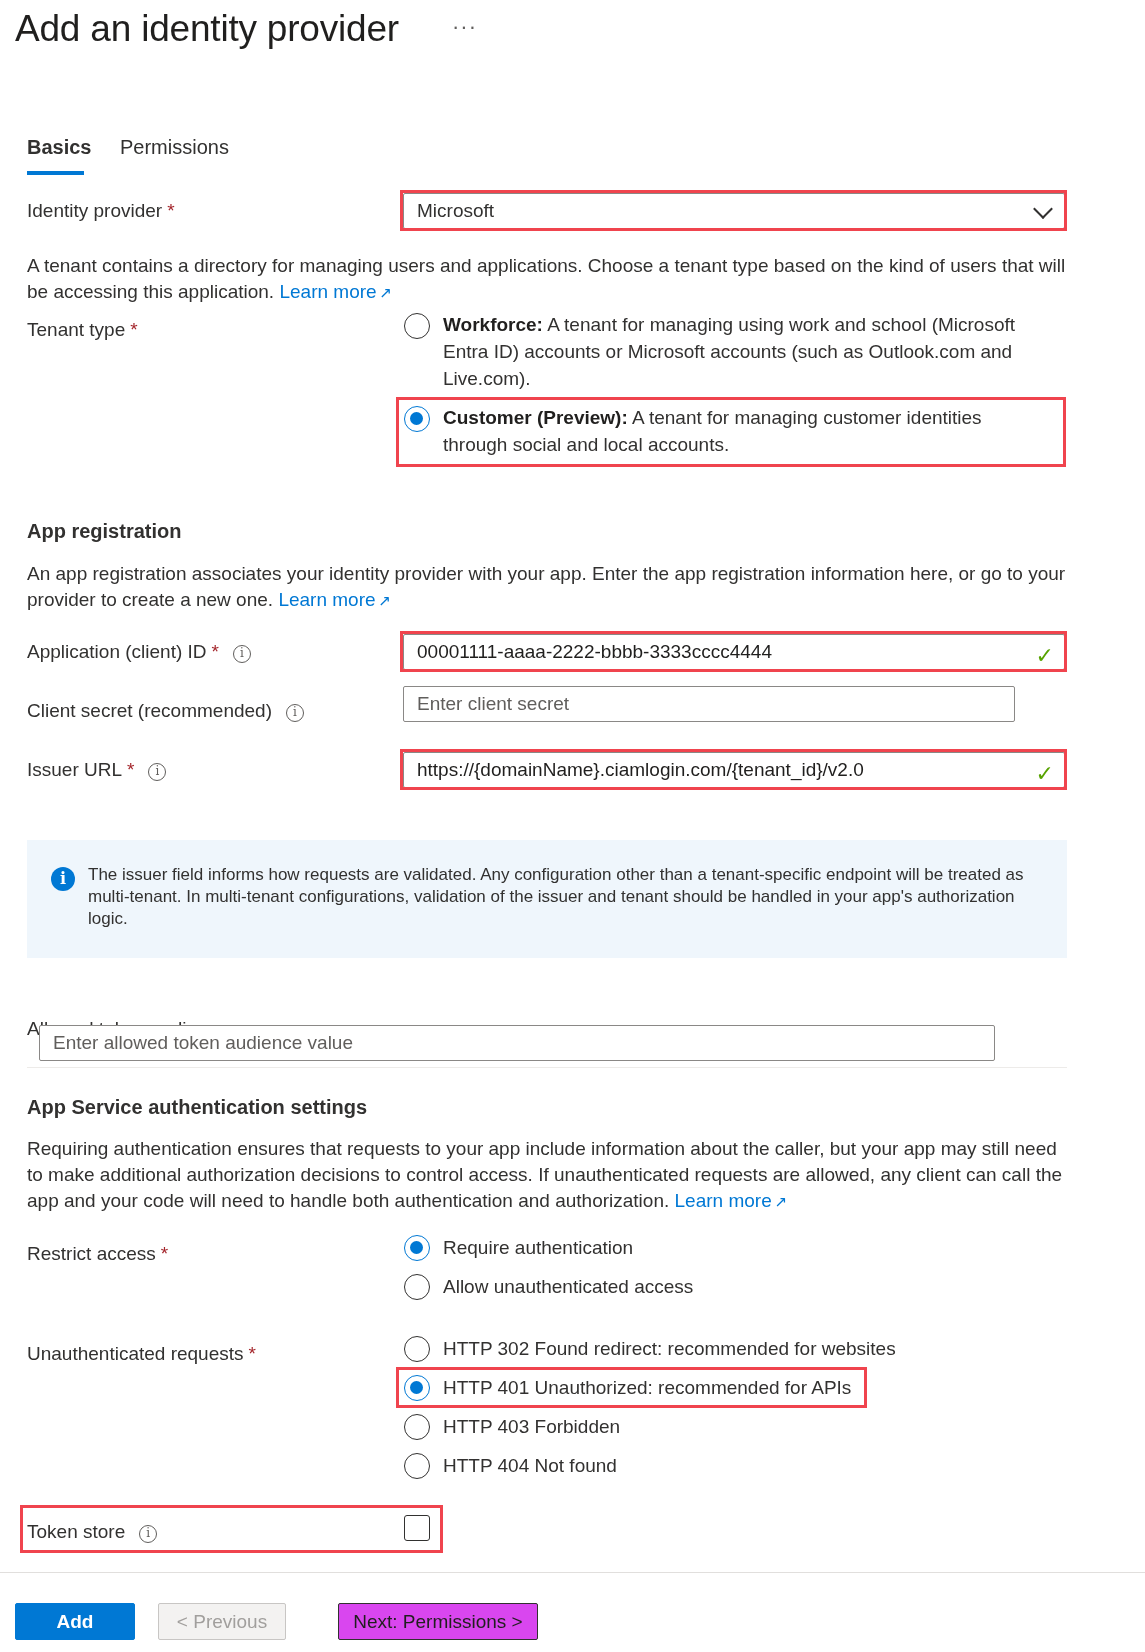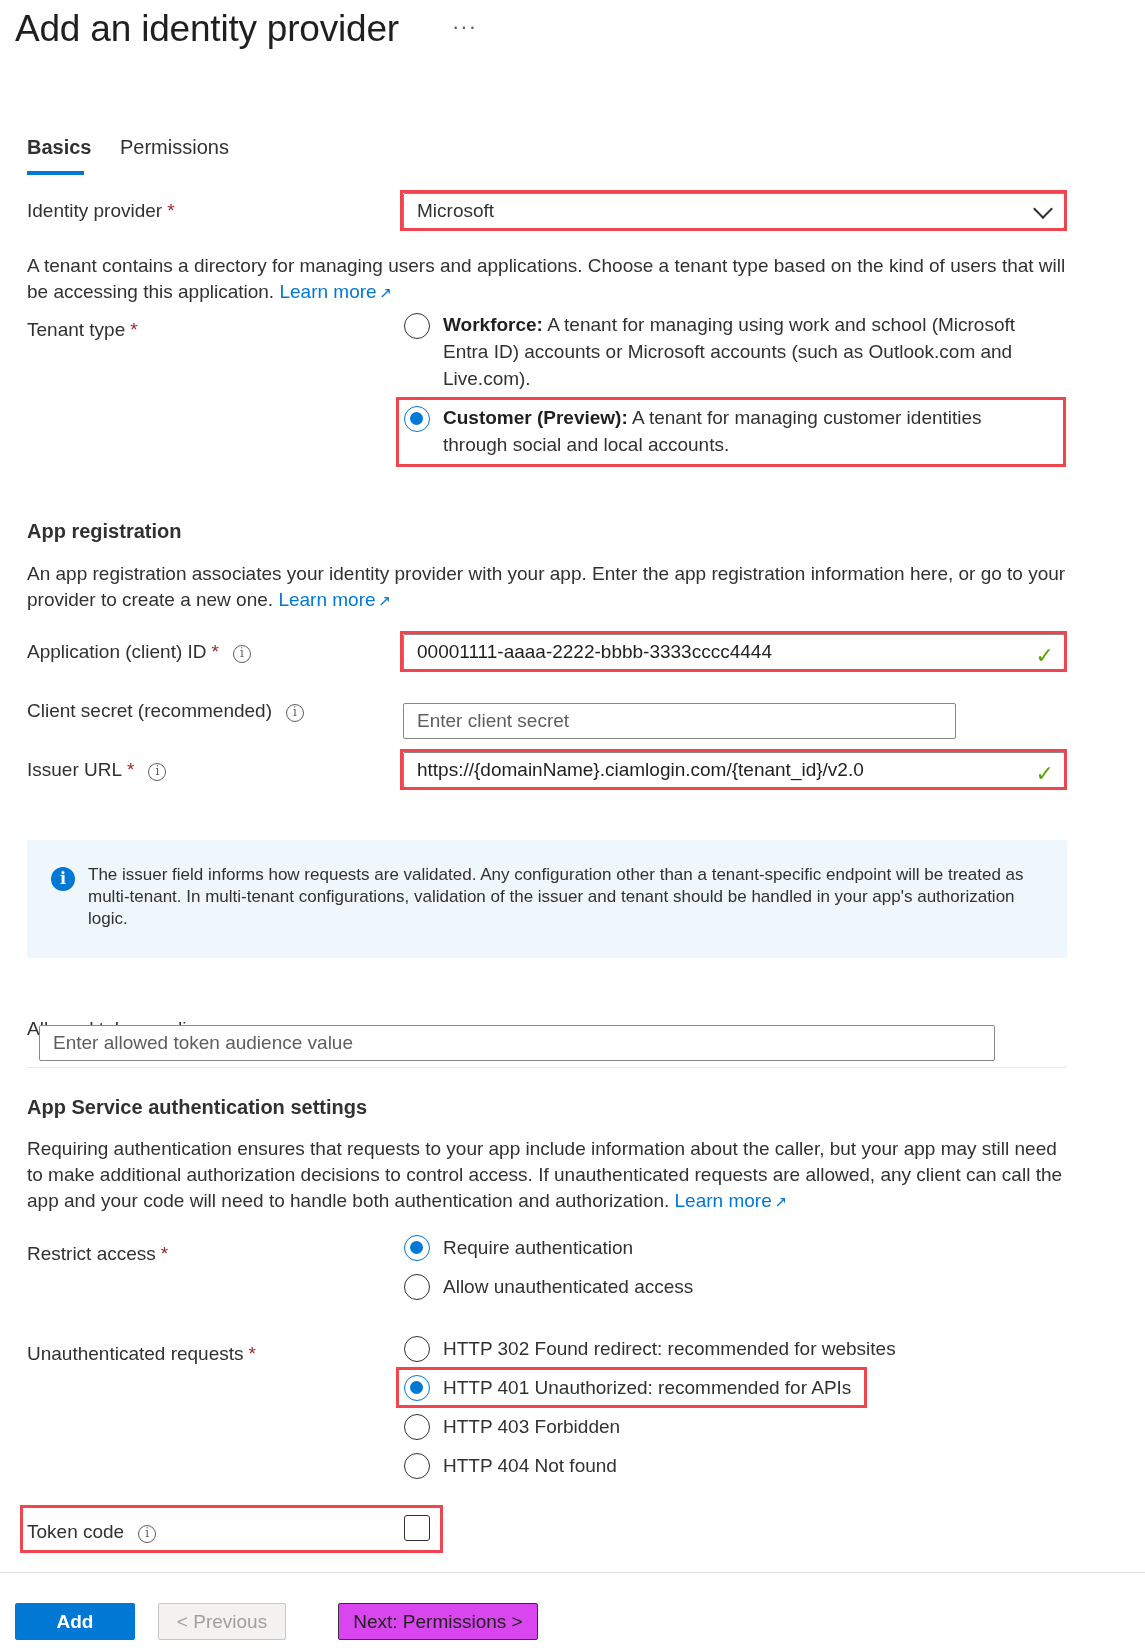--- a/index.html
+++ b/index.html
@@ -74,21 +74,21 @@
 </div>
 
 <div class="abs label" style="top:641px;"><span>Application (client) ID</span><span class="req">*</span><span class="info-i">i</span></div>
 <div class="abs field" style="left:403px; top:634px; width:662px;">
   <span style="color:#201f1e">00001111-aaaa-2222-bbbb-3333cccc4444</span>
   <span class="check">✓</span>
 </div>
 <div class="hl" style="left:400px; top:631px; width:667px; height:41px;"></div>
 
 <div class="abs label" style="top:700px;"><span>Client secret (recommended)</span><span class="info-i">i</span></div>
-<div class="abs field ph" style="left:403px; top:703px; width:553px;">Enter client secret</div>
+<div class="abs field ph" style="left:403px; top:686px; width:612px;">Enter client secret</div>
 
 <div class="abs label" style="top:759px;"><span>Issuer URL</span><span class="req">*</span><span class="info-i">i</span></div>
 <div class="abs field" style="left:403px; top:752px; width:662px;">
   <span style="color:#201f1e">https://{domainName}.ciamlogin.com/{tenant_id}/v2.0</span>
   <span class="check">✓</span>
 </div>
 <div class="hl" style="left:400px; top:749px; width:667px; height:41px;"></div>
 
 <div class="abs infobox">
   <div class="infobox-icon">i</div>
@@ -115,21 +115,21 @@
 <div class="radio" style="left:404px; top:1336px;"></div>
 <div class="opt" style="left:443px; top:1335px;">HTTP 302 Found redirect: recommended for websites</div>
 <div class="radio on" style="left:404px; top:1375px;"></div>
 <div class="opt" style="left:443px; top:1374px;">HTTP 401 Unauthorized: recommended for APIs</div>
 <div class="hl" style="left:396px; top:1367px; width:471px; height:41px;"></div>
 <div class="radio" style="left:404px; top:1414px;"></div>
 <div class="opt" style="left:443px; top:1413px;">HTTP 403 Forbidden</div>
 <div class="radio" style="left:404px; top:1453px;"></div>
 <div class="opt" style="left:443px; top:1452px;">HTTP 404 Not found</div>
 
-<div class="abs label" style="top:1521px;"><span>Token code</span><span class="info-i">i</span></div>
+<div class="abs label" style="top:1521px;"><span>Token store</span><span class="info-i">i</span></div>
 <div class="checkbox" style="left:404px; top:1515px;"></div>
 <div class="hl" style="left:20px; top:1505px; width:423px; height:48px;"></div>
 
 <div class="abs divider" style="left:0; top:1572px; width:1145px; background:#e1dfdd;"></div>
 
 <div class="btn btn-add">Add</div>
 <div class="btn btn-prev">&lt; Previous</div>
 <div class="btn btn-next">Next: Permissions &gt;</div>
 
 </body></html>

